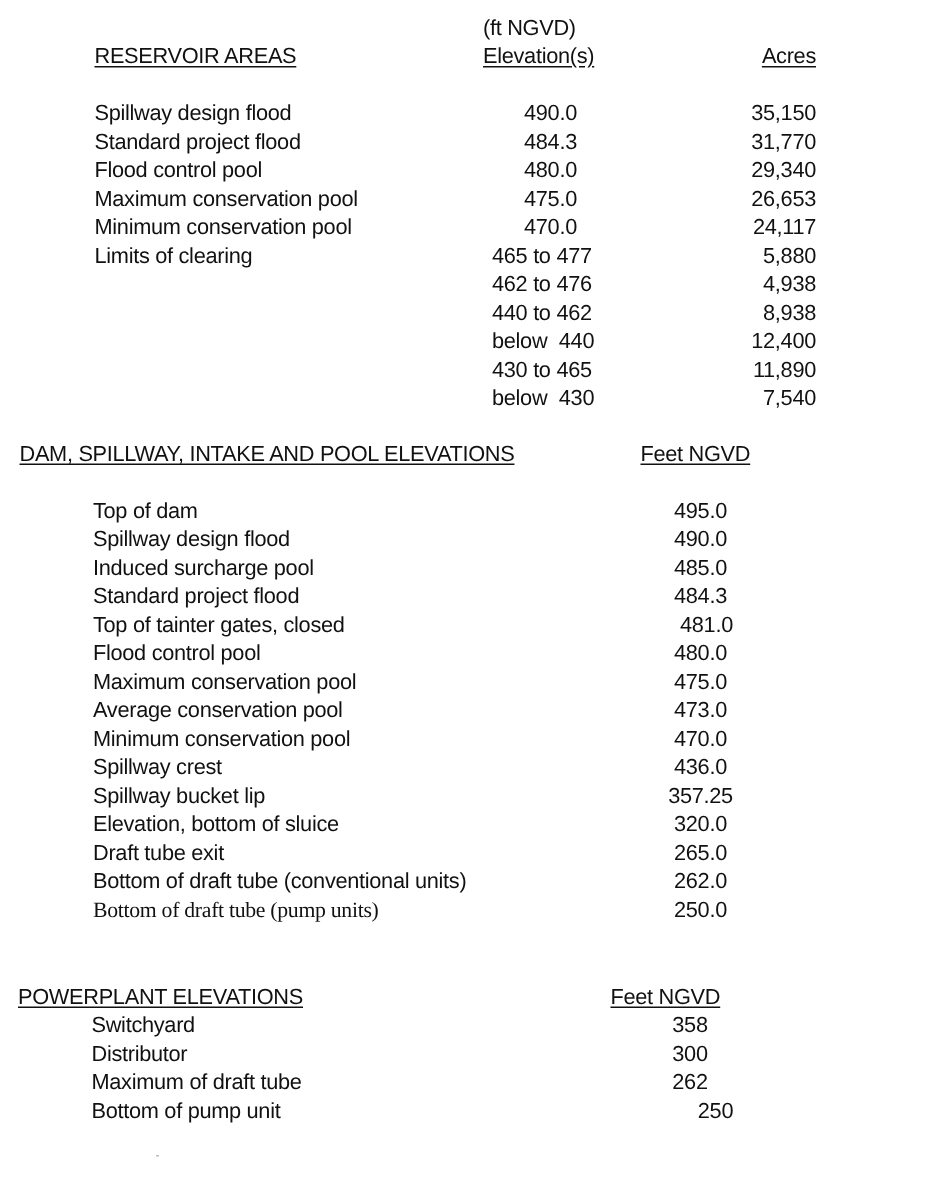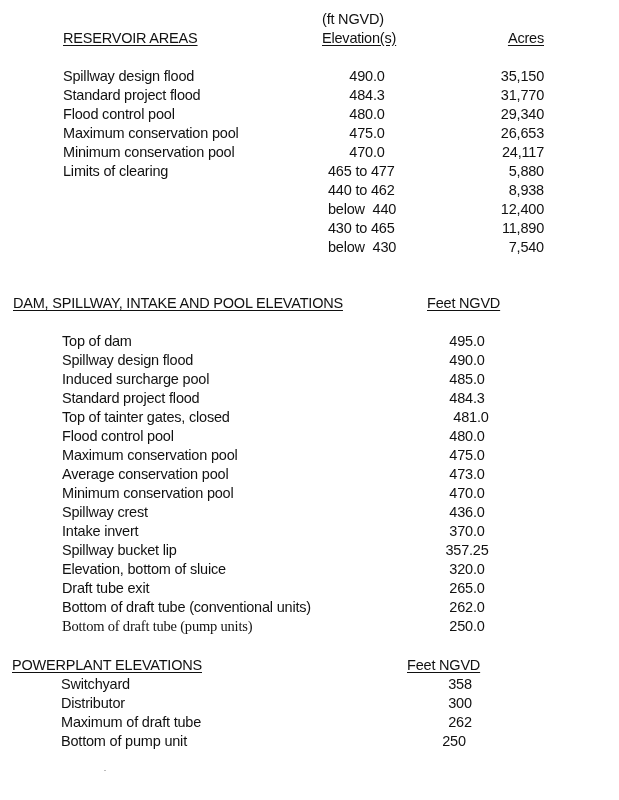--- a/index.html
+++ b/index.html
@@ -44,20 +44,24 @@
   </div>
   <div class="row">
     <span class="abs" style="left:63px;">Minimum conservation pool</span>
     <span class="abs c" style="left:326px; width:82px;">470.0</span>
     <span class="abs r" style="left:460px; width:84px;">24,117</span>
   </div>
   <div class="row">
     <span class="abs" style="left:63px;">Limits of clearing</span>
     <span class="abs" style="left:328px;">465 to 477</span>
     <span class="abs r" style="left:460px; width:84px;">5,880</span>
+  </div>
+  <div class="row">
+    <span class="abs" style="left:328px;">462 to 476</span>
+    <span class="abs r" style="left:460px; width:84px;">4,938</span>
   </div>
   <div class="row">
     <span class="abs" style="left:328px;">440 to 462</span>
     <span class="abs r" style="left:460px; width:84px;">8,938</span>
   </div>
   <div class="row">
     <span class="abs" style="left:328px; white-space:pre;">below  440</span>
     <span class="abs r" style="left:460px; width:84px;">12,400</span>
   </div>
   <div class="row">
@@ -108,24 +112,20 @@
     </div>
   <div class="row">
       <span class="abs" style="left:62px;">Minimum conservation pool</span>
       <span class="abs c" style="left:436px; width:62px;">470.0</span>
     </div>
   <div class="row">
       <span class="abs" style="left:62px;">Spillway crest</span>
       <span class="abs c" style="left:436px; width:62px;">436.0</span>
     </div>
   <div class="row">
-      <span class="abs" style="left:62px;">Intake invert</span>
-      <span class="abs c" style="left:436px; width:62px;">370.0</span>
-    </div>
-  <div class="row">
       <span class="abs" style="left:62px;">Spillway bucket lip</span>
       <span class="abs c" style="left:436px; width:62px;">357.25</span>
     </div>
   <div class="row">
       <span class="abs" style="left:62px;">Elevation, bottom of sluice</span>
       <span class="abs c" style="left:436px; width:62px;">320.0</span>
     </div>
   <div class="row">
       <span class="abs" style="left:62px;">Draft tube exit</span>
       <span class="abs c" style="left:436px; width:62px;">265.0</span>
@@ -151,17 +151,17 @@
   <div class="row">
       <span class="abs" style="left:61px;">Distributor</span>
       <span class="abs c" style="left:430px; width:60px;">300</span>
     </div>
   <div class="row">
       <span class="abs" style="left:61px;">Maximum of draft tube</span>
       <span class="abs c" style="left:430px; width:60px;">262</span>
     </div>
   <div class="row">
       <span class="abs" style="left:61px;">Bottom of pump unit</span>
-      <span class="abs c" style="left:424px; width:60px;">250</span>
+      <span class="abs c" style="left:447px; width:60px;">250</span>
     </div>
 </div>
 
 <div class="dot"></div>
 
 </body></html>

